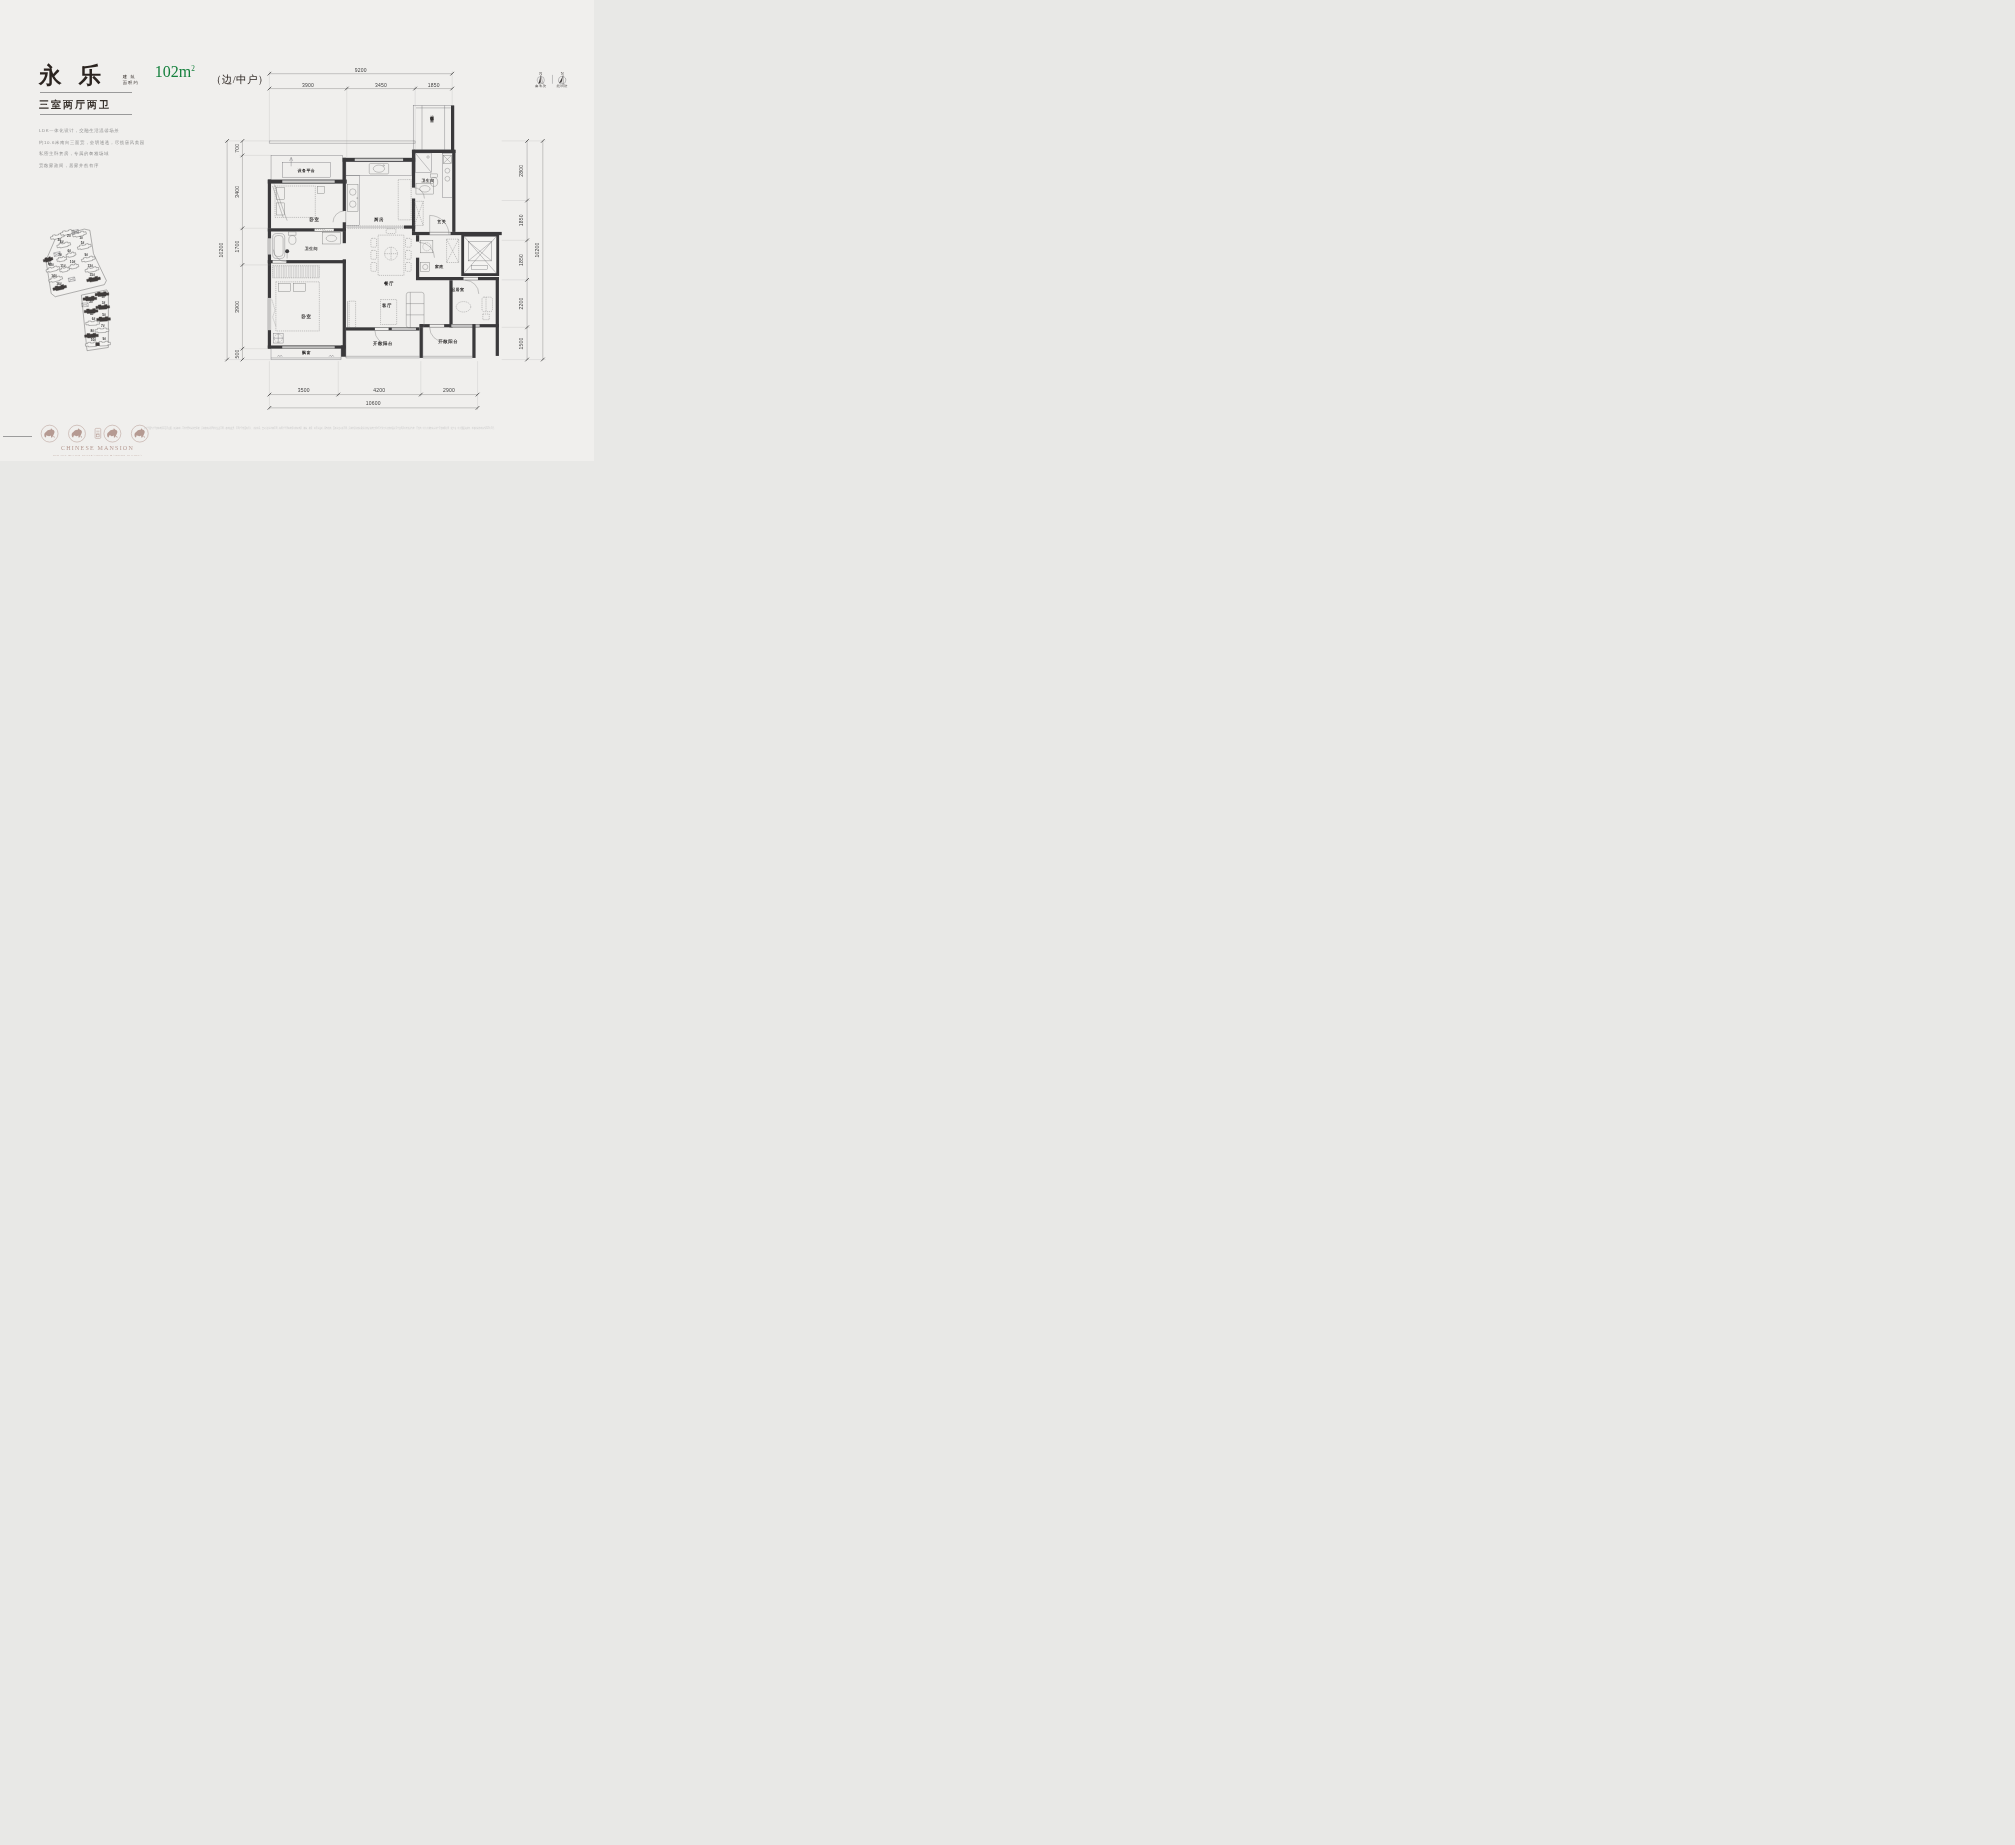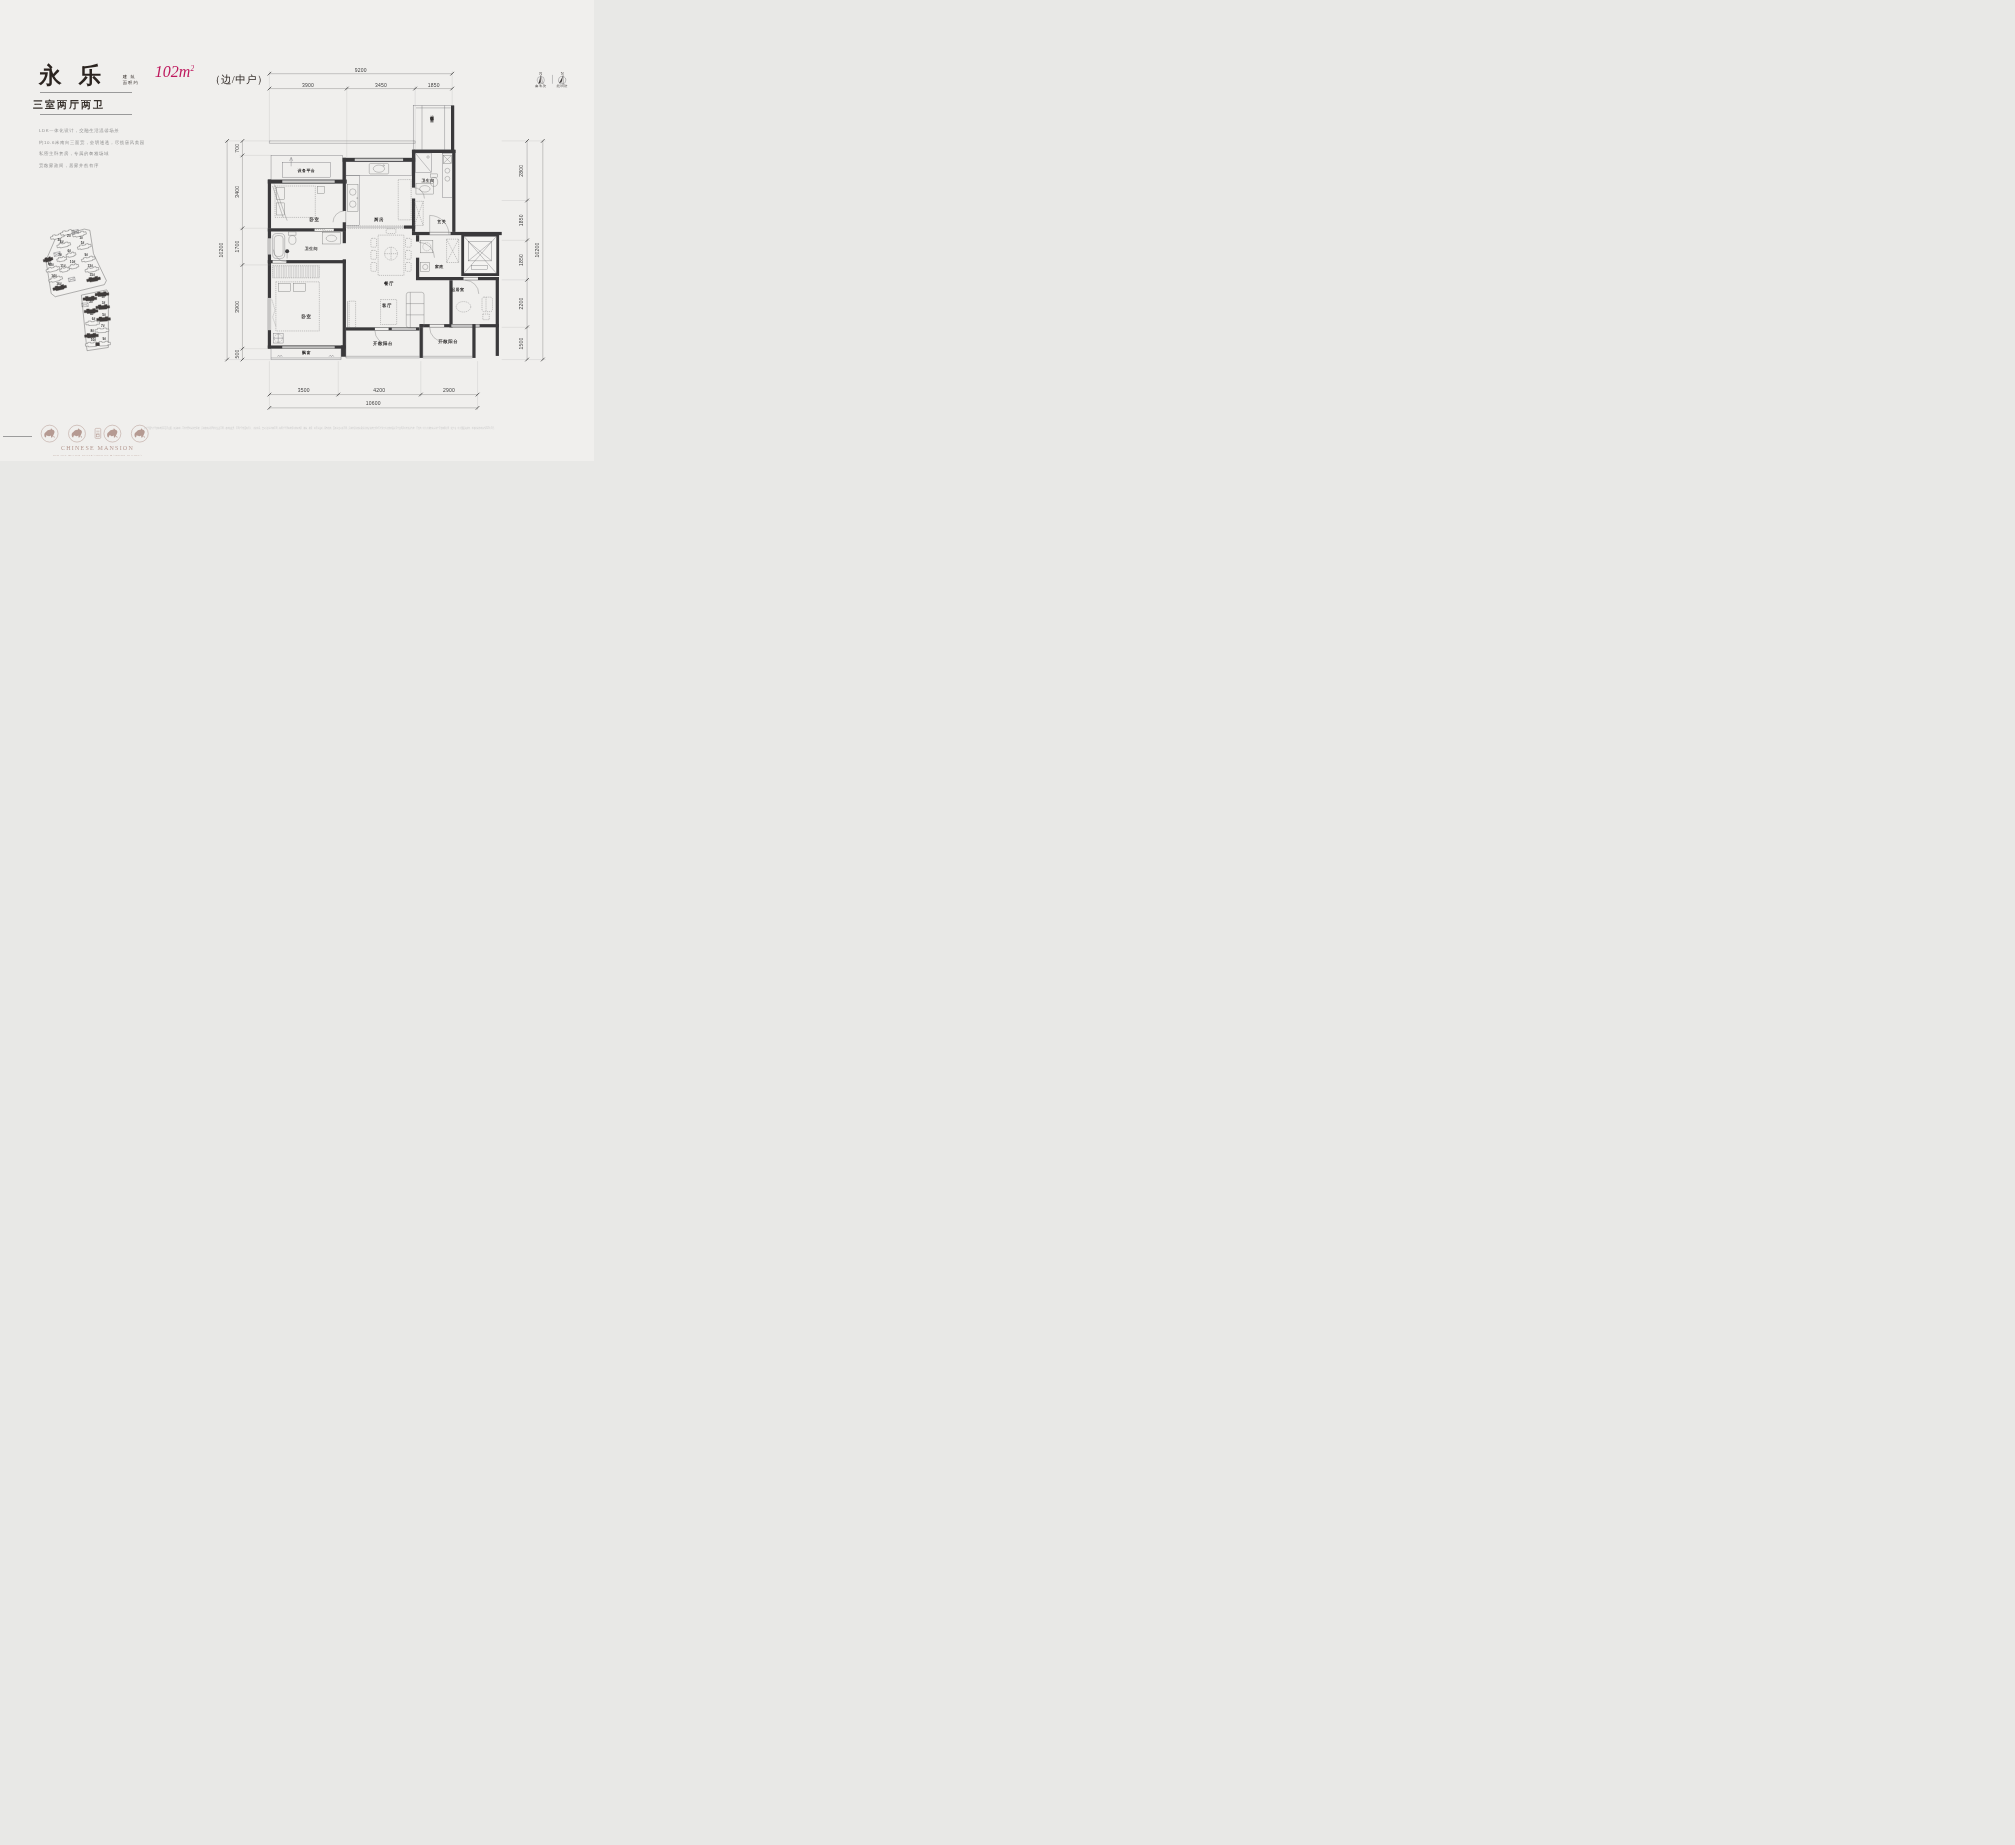--- a/index.html
+++ b/index.html
@@ -5,25 +5,25 @@
   html,body{margin:0;padding:0;}
   body{background:#e8e8e6;}
   #page{position:relative;width:594px;height:461px;background:#f0efed;overflow:hidden;
         font-family:"Liberation Sans",sans-serif;color:#333;}
   
   .title-row{position:absolute;left:39px;top:64px;display:flex;align-items:flex-end;gap:16px;}
   .t-name{font-family:"Liberation Serif",serif;font-weight:bold;font-size:22.6px;line-height:1;
           letter-spacing:5.6px;color:#2b2420;}
   .t-minor{display:flex;flex-direction:column;font-size:4.2px;color:#2b2420;line-height:1.5;
            letter-spacing:1.2px;margin-bottom:1.6px;}
-  .t-area{font-family:"Liberation Serif",serif;font-size:16px;line-height:1;color:#be185d;margin-bottom:8px;font-style:italic;}
+  .t-area{font-family:"Liberation Serif",serif;font-size:16px;line-height:1;color:#15803d;margin-bottom:8px;}
   .t-area sup{font-size:7.3px;}
   .t-type{font-family:"Liberation Serif",serif;font-size:10.5px;color:#2b2420;margin-bottom:1.2px;letter-spacing:0.4px;}
   .rule{position:absolute;left:40px;width:92px;height:0.4px;background:#9a9a9a;}
-  .subtitle{position:absolute;left:33px;top:98px;font-size:10px;letter-spacing:2px;color:#36302b;font-weight:bold;}
+  .subtitle{position:absolute;left:39px;top:98px;font-size:10px;letter-spacing:2px;color:#36302b;font-weight:bold;}
   .desc{position:absolute;left:39px;top:125px;font-size:4.4px;color:#8f8f8f;letter-spacing:0.6px;line-height:11.7px;}
   
   .f-line{position:absolute;left:3.2px;top:436px;width:29px;height:1.2px;background:#9c9c9c;}
   .brand{position:absolute;left:37px;top:445px;width:121px;text-align:center;
          font-family:"Liberation Serif",serif;font-size:6px;letter-spacing:1.2px;color:#b59a92;}
   .tagline{position:absolute;left:29px;top:454px;width:137px;text-align:center;
            font-family:"Liberation Serif",serif;font-size:2.6px;letter-spacing:0.5px;color:#b59a92;}
   .disclaimer{position:absolute;left:144px;top:426px;width:685px;font-size:2.8px;color:#c9c9c9;
               white-space:nowrap;transform:scale(0.62,1);transform-origin:left top;}
   

